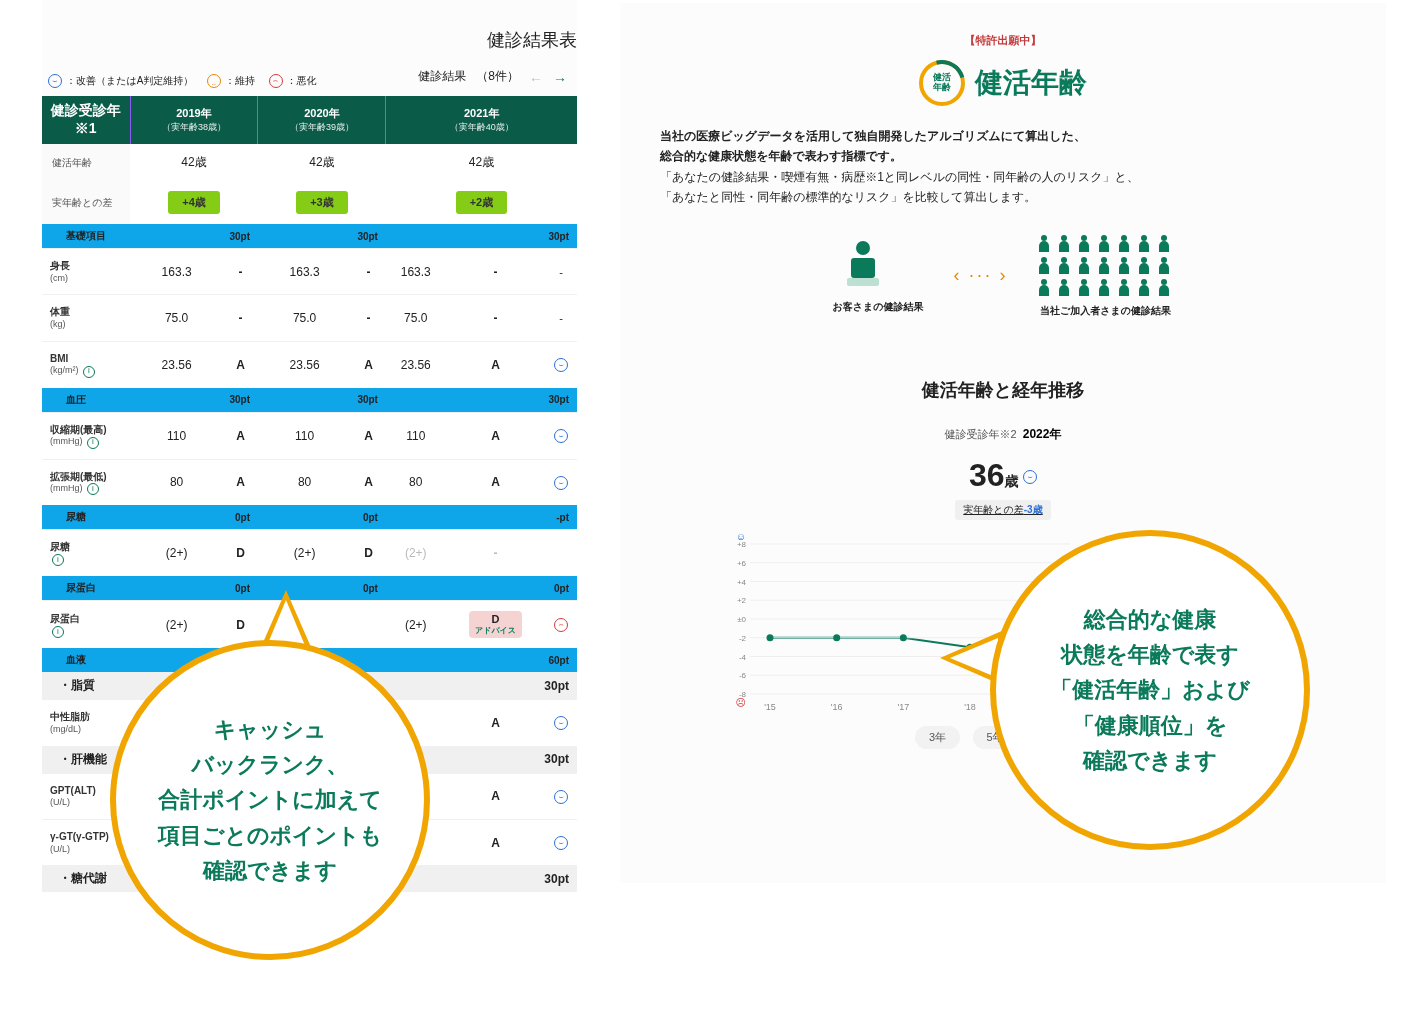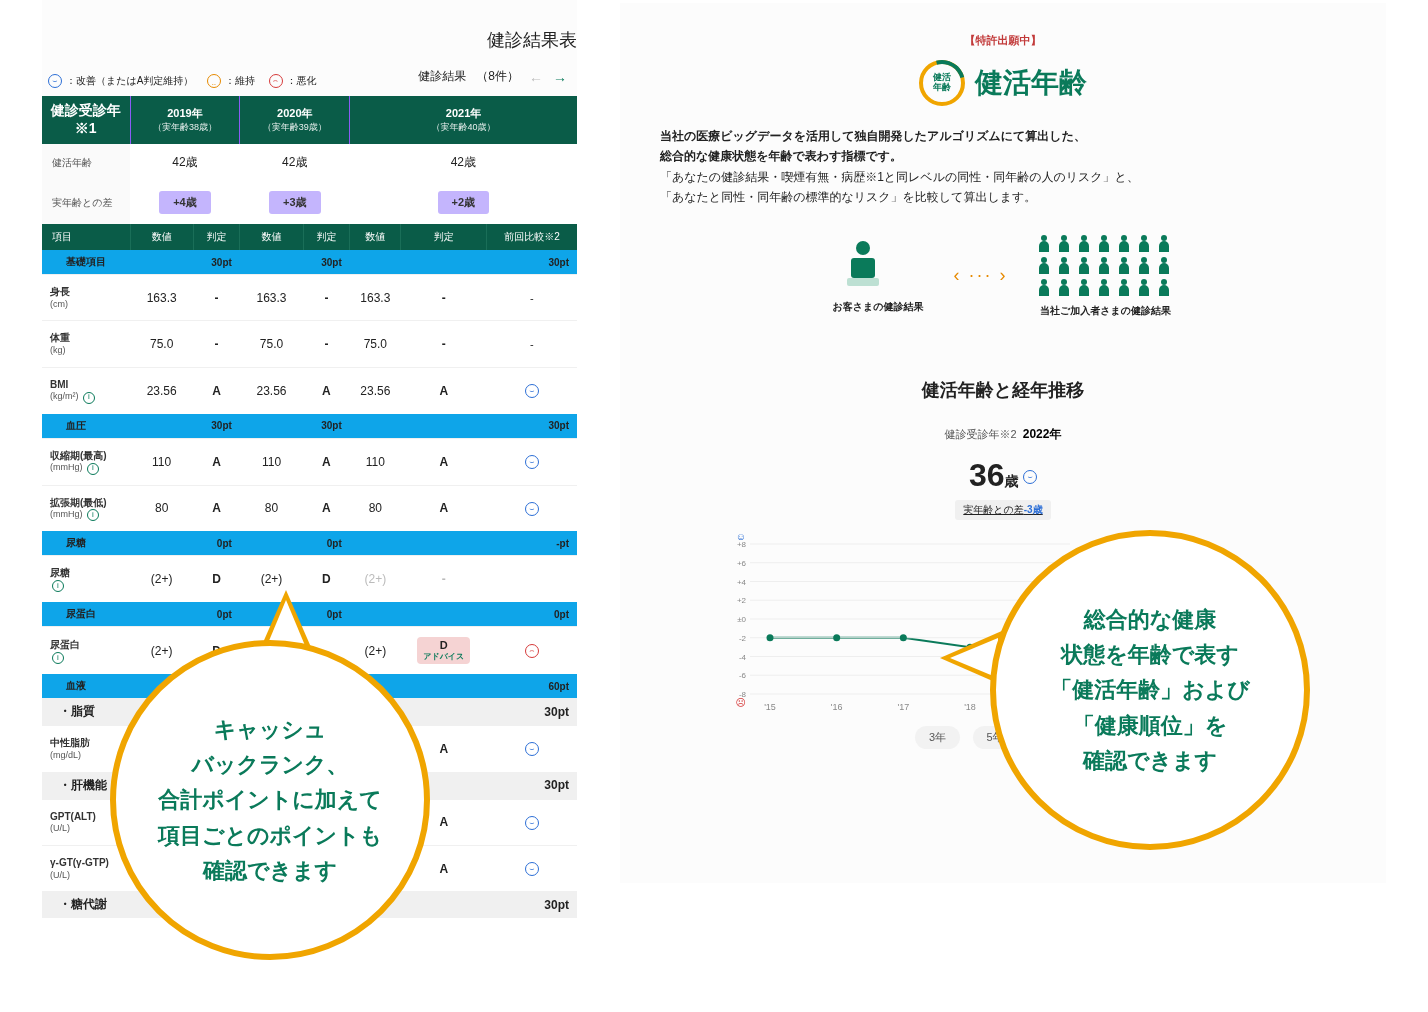--- a/index.html
+++ b/index.html
@@ -16,21 +16,21 @@
   .pager { position:absolute; right:10px; top:68px; font-size:12px; display:flex; align-items:center; gap:10px; }
   .arrow { color:#0a7a5a; font-size:14px; }
   .arrow.fade { color:#bbb; }
   table { border-collapse:collapse; width:100%; font-size:11px; }
   .hdr-year { background:#0a5c48; color:#fff; }
   .hdr-year th { padding:6px 4px; font-weight:600; font-size:11px; border-left:1px solid #8b5cf6; }
   .hdr-year th:first-child { border-left:none; font-size:14px;margin-top:36px; }
   .hdr-year .sub { font-size:9px; font-weight:400; opacity:.9; }
   .soft td { background:#fff; padding:10px 4px; text-align:center; }
   .soft .lbl { background:#fafafa; text-align:left; padding-left:10px; font-size:10px; color:#555; width:88px; }
-  .pill { display:inline-block; background:#c4b5fd; color:#333; padding:4px 14px; border-radius:3px; font-size:11px; font-weight:600; }
+  .pill { display:inline-block; background:#84cc16; color:#333; padding:4px 14px; border-radius:3px; font-size:11px; font-weight:600; }
   .hdr2 th { background:#0a5c48; color:#fff; font-size:10px; font-weight:500; padding:6px 2px; border-left:1px solid #1a6e58; }
   .hdr2 th:first-child { border-left:none; text-align:left; padding-left:10px; }
   .sec td { background:#0ea5e9; font-size:10px; font-weight:600; padding:5px 24px; }
   .sec .pt { text-align:right; padding-right:8px; }
   .sub1 td { background:#f0f0f0; font-size:12px; font-weight:600; padding:5px 17px; }
   .sub1 .pt { text-align:right; padding-right:8px; }
   .drow td { background:#fff; padding:10px 2px; text-align:center; border-top:1px solid #f0f0f0; }
   .drow .rlbl { text-align:left; padding-left:8px; font-size:9px; color:#555; line-height:1.3; }
   .drow .rlbl b { font-size:10px; color:#333; }
   .info { width:12px; height:12px; border:1.2px solid #0a7a5a; color:#0a7a5a; border-radius:50%; display:inline-flex; align-items:center; justify-content:center; font-size:8px; margin-left:2px; }
@@ -113,30 +113,20 @@
       <td colspan="2" class="val">42歳</td>
       <td colspan="2" class="val">42歳</td>
       <td colspan="3" class="val">42歳</td>
     </tr>
     <tr class="soft">
       <td class="lbl">実年齢との差</td>
       <td colspan="2"><span class="pill">+4歳</span></td>
       <td colspan="2"><span class="pill">+3歳</span></td>
       <td colspan="3"><span class="pill">+2歳</span></td>
     </tr>
-    <tr class="hdr2">
-      <th>項目</th>
-      <th>数値</th>
-          <th>判定</th>
-      <th>数値</th>
-          <th>判定</th>
-      <th>数値</th>
-          <th>判定</th>
-      <th>前回比較※2</th>
-    </tr>
     </tbody>
       <tbody id="rows">
         <tr class="sec">
           <td>基礎項目</td>
           <td class="pt" colspan="2">30pt</td>
           <td class="pt" colspan="2">30pt</td>
           <td class="pt" colspan="3">30pt</td>
         </tr>
         <tr class="drow">
           <td class="rlbl"><b>身長</b><br>(cm) </td>

